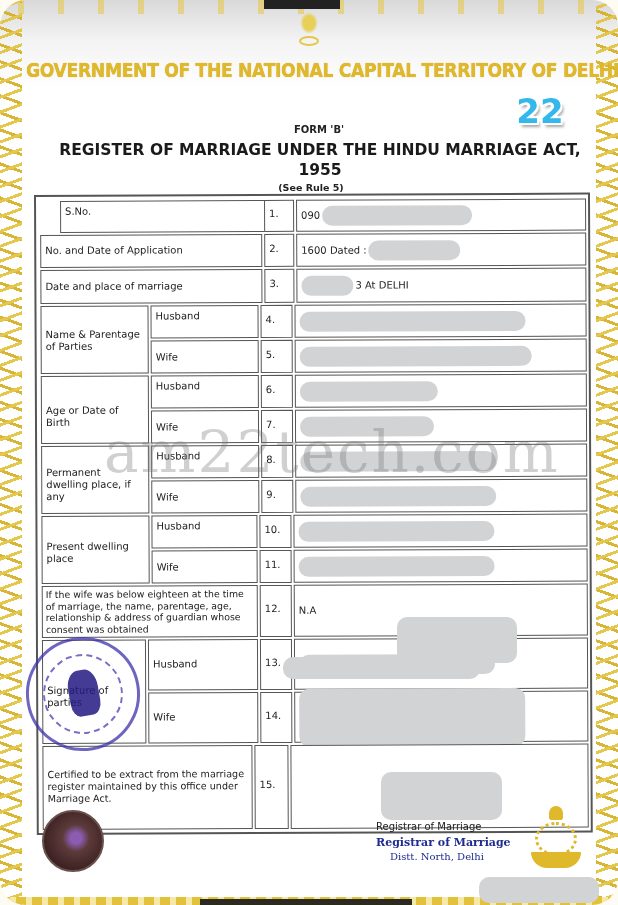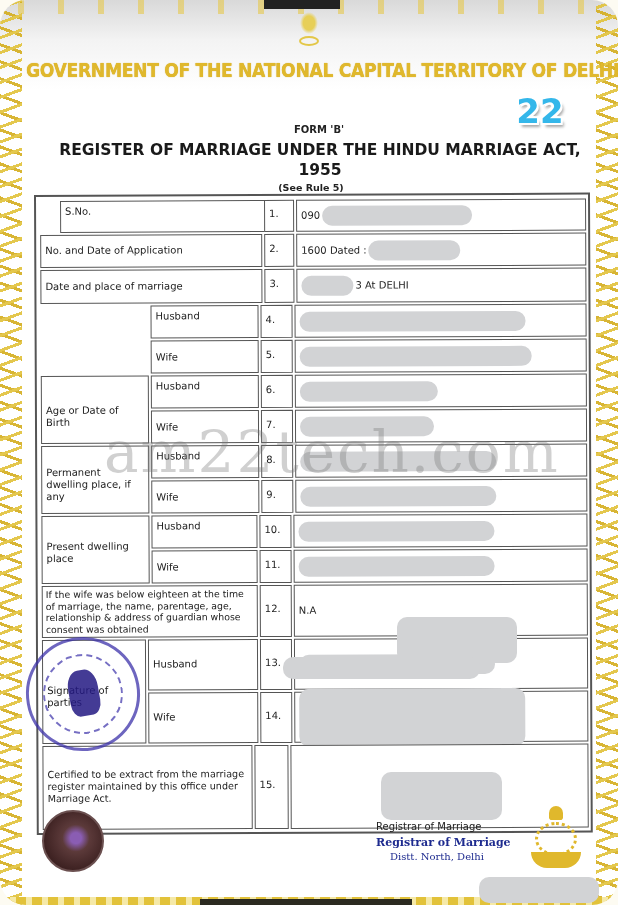--- a/index.html
+++ b/index.html
@@ -147,20 +147,21 @@
       <span class="redact" style="width:92px;margin-left:2px;"></span>
     </div>
 
     <div class="cell" style="left:4px;top:73px;width:222px;height:34px;padding-top:10px;">Date and place of marriage</div>
     <div class="cell num" style="left:228px;top:73px;width:30px;height:34px;">3.</div>
     <div class="cell val" style="left:260px;top:73px;width:290px;height:34px;">
       <span class="redact" style="width:52px;margin-right:2px;"></span>
       <span>3 At DELHI</span>
     </div>
 
+    <div class="cell" style="left:4px;top:109px;width:108px;height:68px;padding-top:22px;">Name &amp; Parentage of Parties</div>
     <div class="cell" style="left:114px;top:109px;width:108px;height:33px;">Husband</div>
     <div class="cell num" style="left:224px;top:109px;width:32px;height:33px;">4.</div>
     <div class="cell val" style="left:258px;top:109px;width:292px;height:33px;">
       <span class="redact" style="width:226px;"></span>
     </div>
     <div class="cell" style="left:114px;top:144px;width:108px;height:33px;padding-top:10px;">Wife</div>
     <div class="cell num" style="left:224px;top:144px;width:32px;height:33px;">5.</div>
     <div class="cell val" style="left:258px;top:144px;width:292px;height:33px;">
       <span class="redact" style="width:232px;"></span>
     </div>

